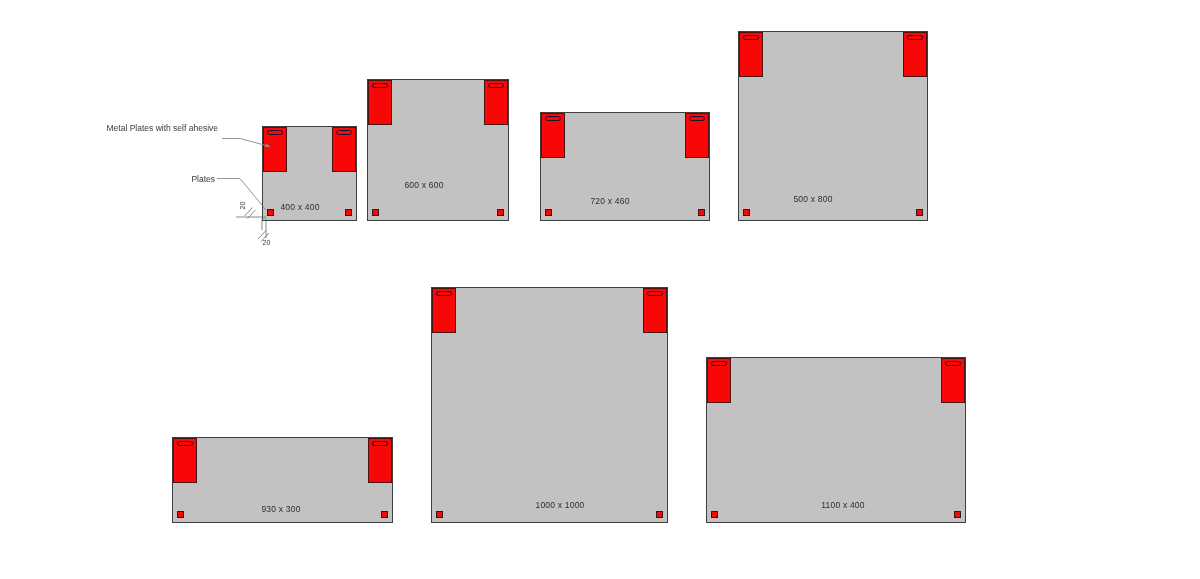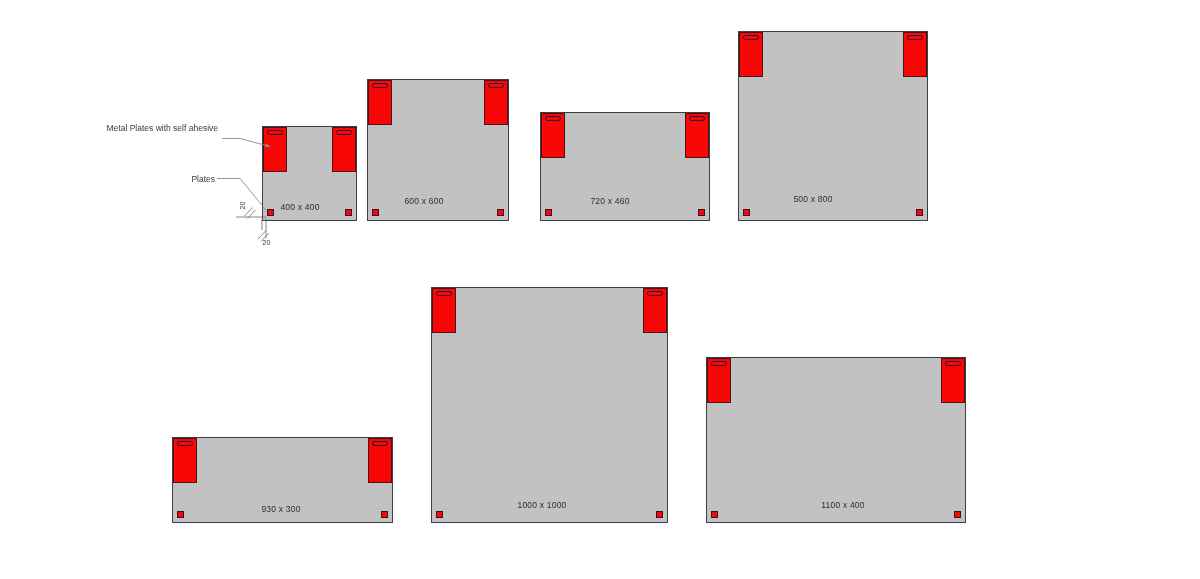--- a/index.html
+++ b/index.html
@@ -58,25 +58,25 @@
   
   .size-label{
     position:absolute;
     transform:translate(-50%,-50%);
     font-size:8.5px;
     letter-spacing:0.2px;
     color:#2e2e2e;
     white-space:nowrap;
   }
   #l1{left:300px;top:207px}
-  #l2{left:424px;top:201px}
+  #l2{left:424px;top:185px}
   #l3{left:610px;top:201px}
   #l4{left:813px;top:199px}
   #l5{left:281px;top:509px}
-  #l6{left:542px;top:505px}
+  #l6{left:560px;top:505px}
   #l7{left:843px;top:505px}
 
   
   .note{
     position:absolute;
     font-size:8.5px;
     color:#3a3a3a;
     white-space:nowrap;
   }
   #note-plates{right:982px;top:123px}

